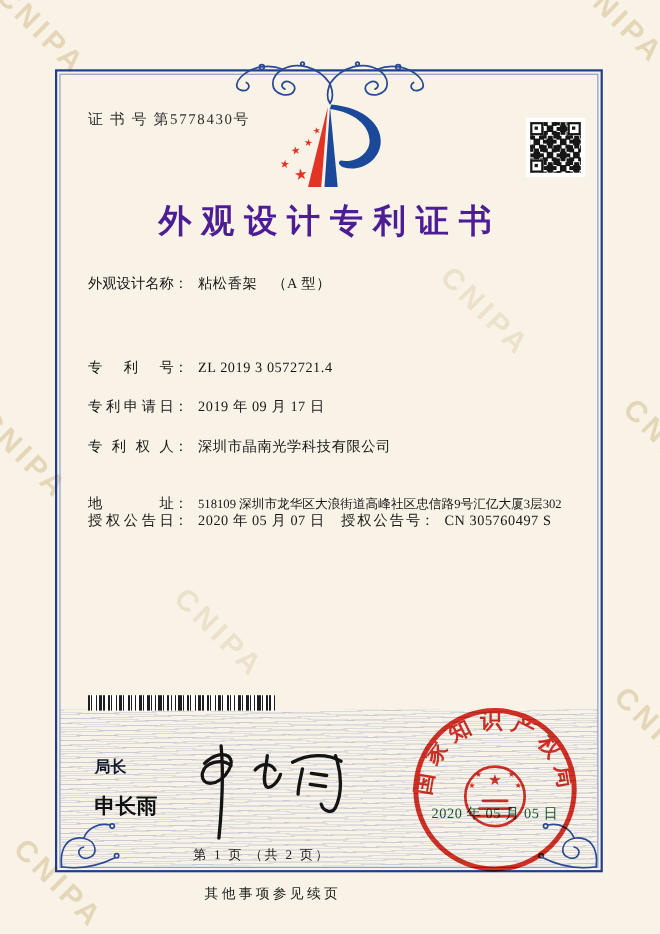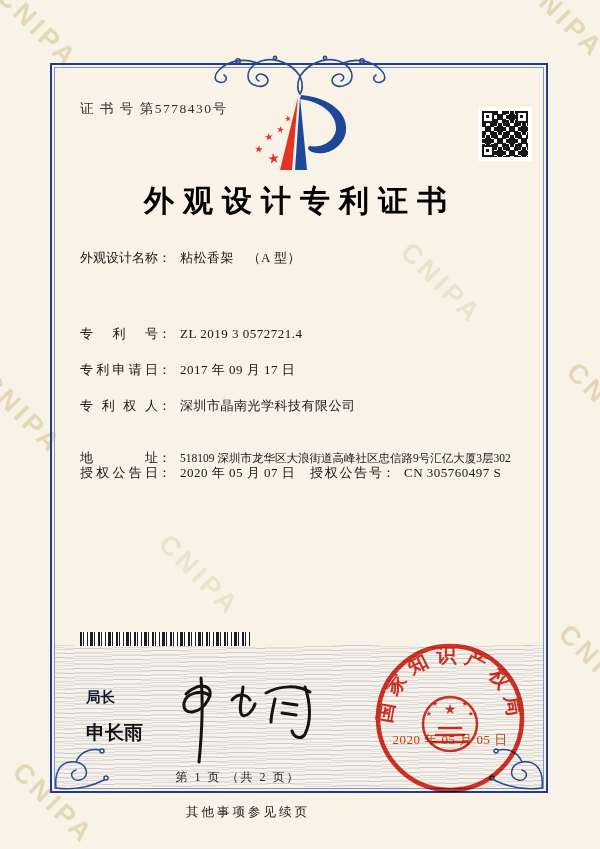--- a/index.html
+++ b/index.html
@@ -37,21 +37,21 @@
     background:
       conic-gradient(#161616 90deg, transparent 0 180deg, #161616 0 270deg, transparent 0) 0 0/8px 8px,
       conic-gradient(transparent 90deg, #161616 0 180deg, transparent 0 270deg, #161616 0) 3px 3px/12px 12px;
   }
   .qf{position:absolute; width:12px; height:12px; border:2.5px solid #161616; background:#fff; box-sizing:border-box;}
   .qf i{position:absolute; left:2px; top:2px; width:3px; height:3px; background:#161616;}
   .qf.tl{left:4px; top:4px;} .qf.tr{right:4px; top:4px;} .qf.bl{left:4px; bottom:4px;}
   .logo{position:absolute; left:243px; top:90px; width:112px; height:88px;}
   .title{
     position:absolute; left:0; top:181px; width:600px; text-align:center;
-    font-size:30px; font-weight:700; letter-spacing:9px; color:#000000; margin:0;
+    font-size:30px; font-weight:700; letter-spacing:9px; color:#4c1d95; margin:0;
   }
   
   .row{position:absolute; left:80px; width:450px; font-size:13px; white-space:nowrap;}
   .f-label{display:inline-block; width:78px; text-align:justify; text-align-last:justify; color:#161616; vertical-align:top;}
   .f-colon{display:inline-block; margin-right:9px; color:#161616;}
   .f-value{color:#161616; letter-spacing:.5px;}
   .f-value.small{font-size:11.5px; letter-spacing:0;}
   .subfield{position:absolute; left:230px; top:0; white-space:nowrap;}
   
   .paras{position:absolute; left:72px; top:494px; width:458px;}
@@ -62,21 +62,21 @@
       #1d1d1d 0 2px, #fff 2px 3px, #1d1d1d 3px 4px, #fff 4px 7px,
       #1d1d1d 7px 8px, #fff 8px 10px, #1d1d1d 10px 13px, #fff 13px 14px,
       #1d1d1d 14px 15px, #fff 15px 18px);
   }
   
   .sign-title{position:absolute; left:86px; top:688px; font-family:"Liberation Sans","DejaVu Sans",sans-serif; font-size:14.5px; font-weight:600; color:#0f172a;}
   .sign-name{position:absolute; left:86px; top:720px; font-family:"Liberation Sans","DejaVu Sans",sans-serif; font-size:19px; font-weight:600; color:#111;}
   .signature{position:absolute; left:158px; top:670px; width:185px; height:102px;}
   
   .seal-date{position:absolute; left:374px; top:731px; width:152px; text-align:center;
-    font-size:13px; color:#c2410c; letter-spacing:.5px; z-index:3;}
+    font-size:13px; color:#14532d; letter-spacing:.5px; z-index:3;}
   .seal{position:absolute; left:372px; top:640px; width:156px; height:156px; z-index:4;
     mix-blend-mode:multiply; opacity:.95;}
   
   .page-num{position:absolute; left:0; top:769px; width:476px; text-align:center; font-size:12px; letter-spacing:2px; color:#222;}
   .cont-note{position:absolute; left:0; top:804px; width:496px; text-align:center; font-size:12.5px; letter-spacing:3px; color:#1a1a1a;}
 </style>
 </head>
 <body>
 
 <div class="page">
@@ -158,21 +158,21 @@
 
   <h1 class="title">外观设计专利证书</h1>
 
   <div class="row" style="top:249px;">
     <span class="f-label">外观设计名称</span><span class="f-colon">：</span><span class="f-value">粘松香架　（A 型）</span>
   </div>
   <div class="row" style="top:325px;">
     <span class="f-label">专利号</span><span class="f-colon">：</span><span class="f-value">ZL 2019 3 0572721.4</span>
   </div>
   <div class="row" style="top:361px;">
-    <span class="f-label">专利申请日</span><span class="f-colon">：</span><span class="f-value">2017 年 09 月 17 日</span>
+    <span class="f-label">专利申请日</span><span class="f-colon">：</span><span class="f-value">2019 年 09 月 17 日</span>
   </div>
   <div class="row" style="top:397px;">
     <span class="f-label">专利权人</span><span class="f-colon">：</span><span class="f-value">深圳市晶南光学科技有限公司</span>
   </div>
   <div class="row" style="top:408px;margin-top:41px;">
     <span class="f-label">地址</span><span class="f-colon">：</span><span class="f-value small">518109 深圳市龙华区大浪街道高峰社区忠信路9号汇亿大厦3层302</span>
   </div>
   <div class="row" style="top:464px;">
     <span class="f-label">授权公告日</span><span class="f-colon">：</span><span class="f-value">2020 年 05 月 07 日</span>
     <span class="subfield">

